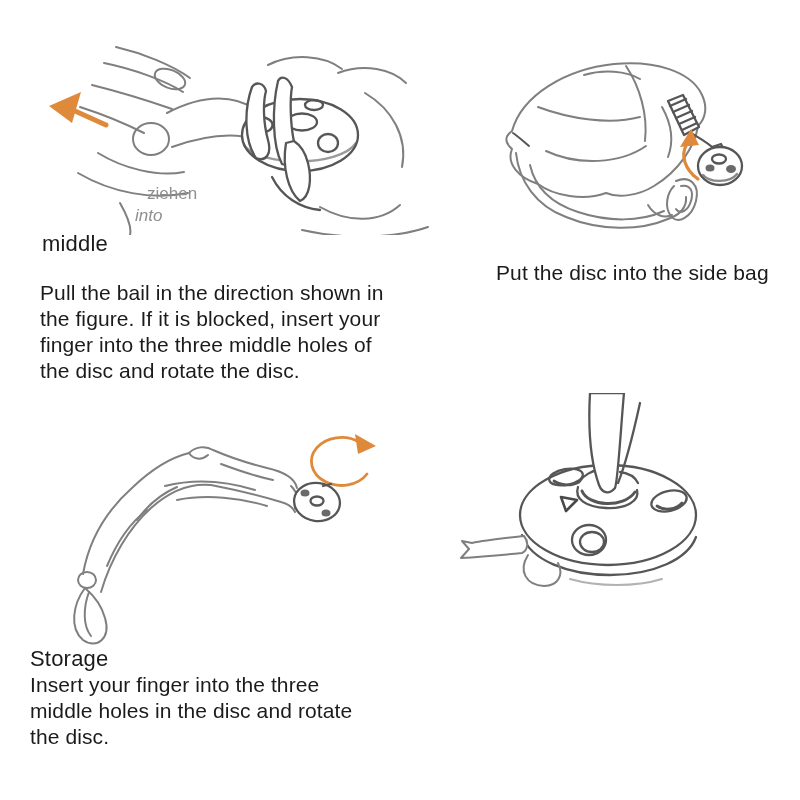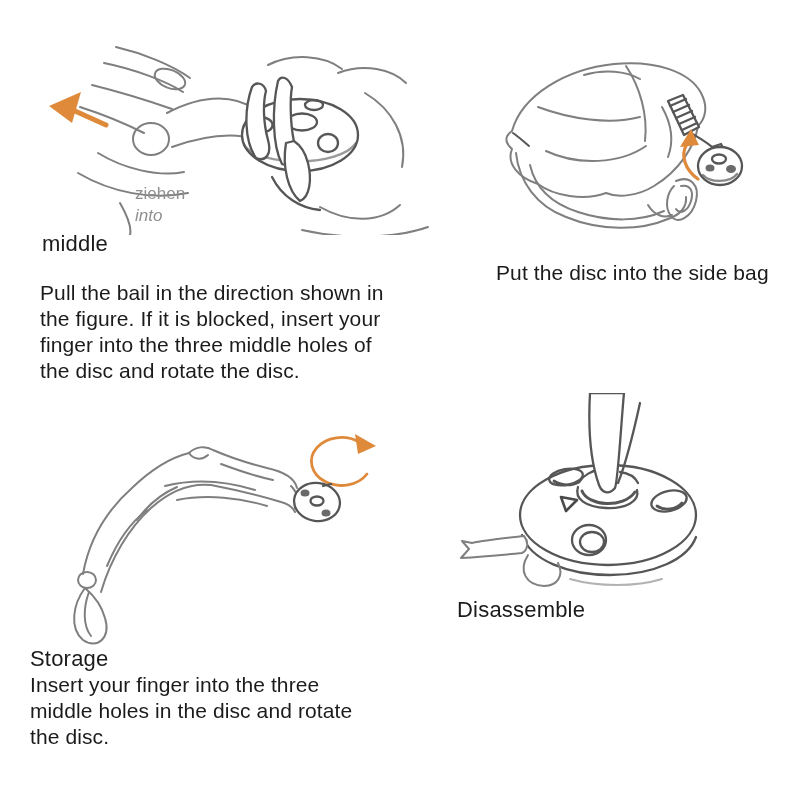--- a/index.html
+++ b/index.html
@@ -63,21 +63,21 @@
     </g>
 
     <g class="sk">
       <path d="M248,20 C272,8 304,10 322,24"></path>
       <path d="M318,28 C344,18 372,24 386,38"></path>
       <path d="M345,48 C372,64 388,92 382,122"></path>
       <path d="M300,162 C328,178 360,178 380,160"></path>
       <path d="M282,185 C330,196 380,192 408,182"></path>
     </g>
   </svg>
-  <span class="abs sketch-label" style="left:135px;top:184px;">ziehen</span>
+  <span class="abs sketch-label" style="left:147px;top:184px;">ziehen</span>
   <span class="abs sketch-label it" style="left:135px;top:206px;">into</span>
   <h2 class="abs head" style="left:42px;top:231px;">middle</h2>
   <p class="abs body" style="left:40px;top:280px;width:395px;">Pull the bail in the direction shown in
 the figure. If it is blocked, insert your
 finger into the three middle holes of
 the disc and rotate the disc.</p>
 
   <svg class="abs" style="left:488px;top:45px;" width="305" height="220" viewBox="0 0 305 220">
 
     <g class="sk">
@@ -181,15 +181,14 @@
       <path d="M182,10 C175,42 168,70 160,90"></path>
       <path d="M124,98 C130,113 165,116 177,99" stroke-width="3"></path>
     </g>
 
     <g class="sk">
       <path d="M66,143 C48,145 28,147 14,150 L4,148 L11,156 L3,165 C22,164 44,162 64,160 C70,157 71,149 66,143 Z" fill="#ffffff"></path>
       <path d="M70,162 C60,178 68,192 86,193 C100,193 106,182 100,170"></path>
       <path d="M112,186 C140,194 178,194 204,186" opacity="0.6"></path>
     </g>
   </svg>
-  <h2 class="abs head" style="left:457px;top:597px;">Disassemble</h2>
 
 </div>
 
 </body></html>

